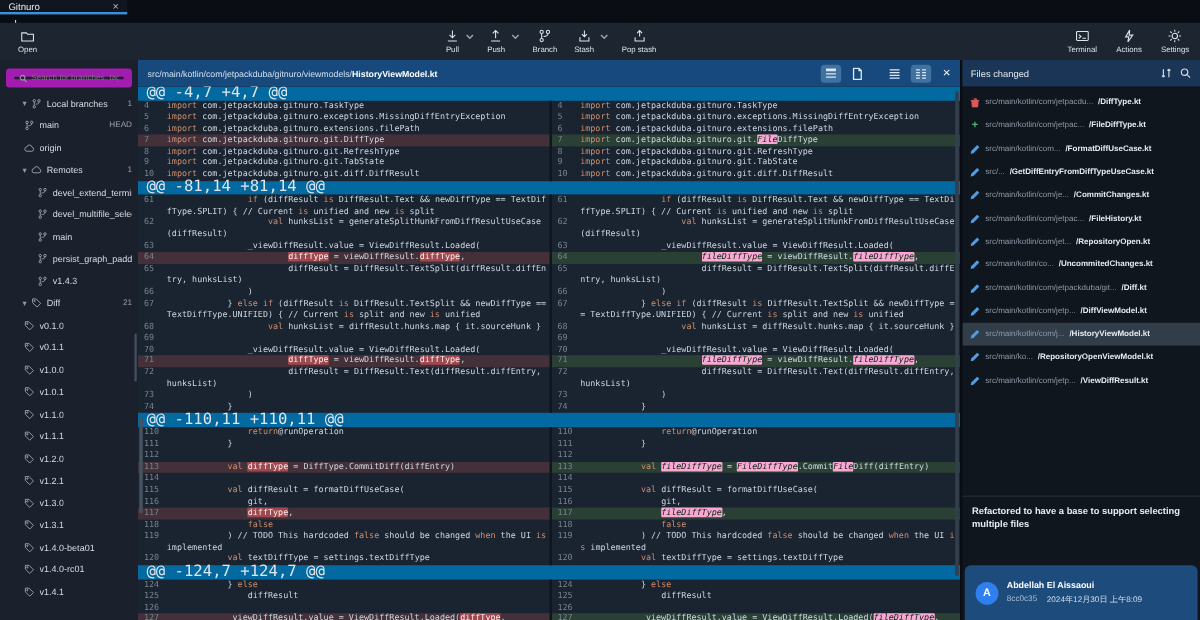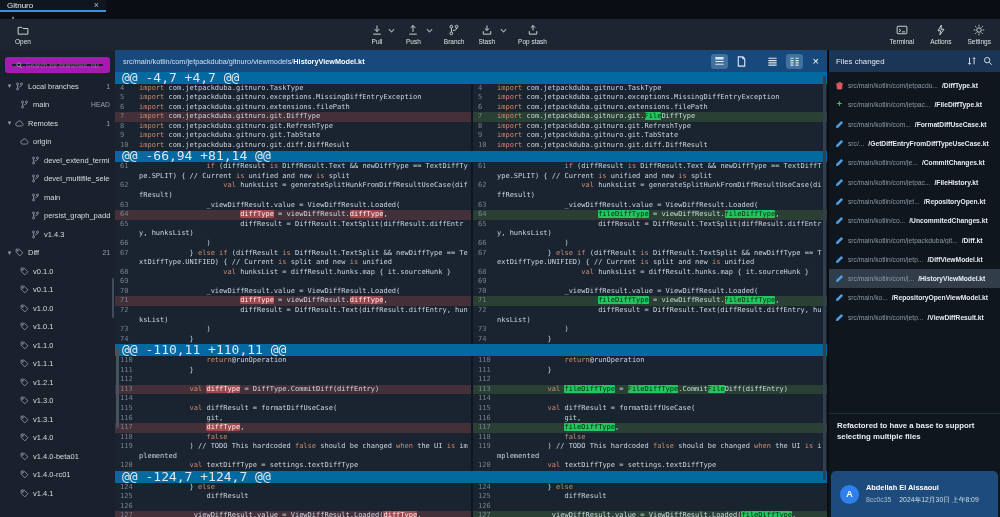--- a/index.html
+++ b/index.html
@@ -27,21 +27,21 @@
   .main{display:flex;height:467px;}
 
   
   .sidebar{width:115px;flex:none;background:#1a212c;position:relative;overflow:hidden;}
   .search{margin:7px 5px 4px 5px;height:16px;border:7px solid #a21caf;border-radius:3px;display:flex;align-items:center;gap:3px;padding:0 4px;}
   .search svg{width:7px;height:7px;stroke:#8b97a3;fill:none;stroke-width:1.4;flex:none;}
   .search input{flex:1;min-width:0;background:transparent;border:none;outline:none;color:#9aa5b1;font-size:6.8px;font-family:"Liberation Sans",sans-serif;}
   .trow{height:18.5px;display:flex;align-items:center;font-size:7.5px;color:#d6dce2;padding-right:5px;cursor:pointer;white-space:nowrap;}
   .trow svg{width:9px;height:9px;stroke:#aab6c2;fill:none;stroke-width:1.2;flex:none;margin-right:4px;}
   .tchev{width:9px;flex:none;color:#8d99a6;font-size:7px;text-align:center;margin-right:1px;}
-  .sect{padding-left:5px;}
+  .sect{padding-left:16px;}
   .lvl1{padding-left:20px;}
   .lvl2{padding-left:31px;}
   .tlabel{overflow:hidden;text-overflow:clip;}
   .tcount{margin-left:auto;color:#97a3b0;font-size:6.8px;}
   .side-thumb{position:absolute;right:1px;top:228px;width:2.5px;height:40px;background:#414d5c;border-radius:2px;}
 
   
   .diff{flex:1;min-width:0;display:flex;flex-direction:column;position:relative;background:#1a2330;justify-content:flex-end;}
   .diff-head{height:22px;flex:none;background:#17497c;display:flex;align-items:center;padding:0 8px;gap:6px;}
   .dpath{font-size:7.3px;color:#cfe0ef;white-space:nowrap;overflow:hidden;}
@@ -56,27 +56,27 @@
   .hunk{background:#0369a1;color:#dfe5ec;padding:1.5px 0 1.5px 7px;font-size:13px;line-height:8.5px;}
   .drow{display:flex;}
   .cell{width:50%;display:flex;align-items:flex-start;}
   .cell + .cell{border-left:2px solid #10161f;}
   .ln{flex:none;width:24px;padding-left:5px;color:#76828e;}
   .code{flex:1;min-width:0;white-space:pre-wrap;word-break:break-all;padding-right:2px;}
   .ctx{background:transparent;}
   .del{background:#443039;}
   .add{background:#2b4034;}
   .del .em{background:#9e4950;color:#ffecec;border-radius:1px;}
-  .add .em{background:#22c55e;color:#0b2413;border-radius:1px;}
+  .add .em{background:#f9a8d4;color:#0b2413;border-radius:1px;font-style:italic;}
   .kw{color:#cf8e6d;}
   .thumb-l{position:absolute;left:1px;top:298px;width:3px;height:80px;background:#46525f;border-radius:2px;}
   .thumb-r{position:absolute;right:1px;top:26px;width:3px;height:404px;background:#333f4c;border-radius:2px;}
 
   
-  .files{width:173px;flex:none;background:#10161e;display:flex;flex-direction:column;border-left:2px solid #0a0e14;}
+  .files{width:200px;flex:none;background:#10161e;display:flex;flex-direction:column;border-left:2px solid #0a0e14;}
   .files-head{height:22px;flex:none;background:#1b3556;display:flex;align-items:center;padding:0 7px;gap:6px;}
   .files-title{flex:1;color:#e4eaf0;font-size:7.8px;}
   .fh-ic{display:flex;align-items:center;justify-content:center;cursor:pointer;}
   .fh-ic svg{width:10px;height:10px;stroke:#cfd9e4;fill:none;stroke-width:1.2;}
   .flist{flex:1;overflow:hidden;padding-top:4px;}
   .frow{height:19.3px;display:flex;align-items:center;gap:4px;padding:0 6px;font-size:6.7px;cursor:pointer;white-space:nowrap;overflow:hidden;}
   .frow.sel{background:#323d4a;}
   .fic{width:9px;height:9px;flex:none;}
   .fic svg{width:9px;height:9px;}
   .fic-add{color:#57b576;font-weight:bold;font-size:9px;line-height:9px;text-align:center;}
@@ -210,33 +210,33 @@
         <div class="trow lvl1">
           <svg viewBox="0 0 16 16">
             <circle cx="4.5" cy="3.5" r="1.8"></circle>
             <circle cx="11.5" cy="3.5" r="1.8"></circle>
             <circle cx="4.5" cy="12.5" r="1.8"></circle>
             <path d="M4.5 5.3v5.4M11.5 5.3c0 3-3 3.2-5 3.2"></path>
           </svg>
           <span class="tlabel">main</span>
           <span class="tcount">HEAD</span>
         </div>
+        <div class="trow lvl1">
+          <svg viewBox="0 0 16 16">
+            <path d="M4.5 12.5h7a3 3 0 0 0 .5-5.9 4 4 0 0 0-7.8-.4A2.8 2.8 0 0 0 4.5 12.5z"></path>
+          </svg>
+          <span class="tlabel">origin</span>
+        </div>
         <div class="trow sect">
           <span class="tchev">▾</span>
           <svg viewBox="0 0 16 16">
             <path d="M4.5 12.5h7a3 3 0 0 0 .5-5.9 4 4 0 0 0-7.8-.4A2.8 2.8 0 0 0 4.5 12.5z"></path>
           </svg>
           <span class="tlabel">Remotes</span>
           <span class="tcount">1</span>
-        </div>
-        <div class="trow lvl1">
-          <svg viewBox="0 0 16 16">
-            <path d="M4.5 12.5h7a3 3 0 0 0 .5-5.9 4 4 0 0 0-7.8-.4A2.8 2.8 0 0 0 4.5 12.5z"></path>
-          </svg>
-          <span class="tlabel">origin</span>
         </div>
         <div class="trow lvl2">
           <svg viewBox="0 0 16 16">
             <circle cx="4.5" cy="3.5" r="1.8"></circle>
             <circle cx="11.5" cy="3.5" r="1.8"></circle>
             <circle cx="4.5" cy="12.5" r="1.8"></circle>
             <path d="M4.5 5.3v5.4M11.5 5.3c0 3-3 3.2-5 3.2"></path>
           </svg>
           <span class="tlabel">devel_extend_termina...</span>
         </div>
@@ -325,42 +325,42 @@
             <path d="M2 2h5.5L14 8.5 8.5 14 2 7.5z"></path>
             <circle cx="5" cy="5" r="1"></circle>
           </svg>
           <span class="tlabel">v1.1.1</span>
         </div>
         <div class="trow lvl1">
           <svg viewBox="0 0 16 16">
             <path d="M2 2h5.5L14 8.5 8.5 14 2 7.5z"></path>
             <circle cx="5" cy="5" r="1"></circle>
           </svg>
+          <span class="tlabel">v1.2.0</span>
+        </div>
+        <div class="trow lvl1">
+          <svg viewBox="0 0 16 16">
+            <path d="M2 2h5.5L14 8.5 8.5 14 2 7.5z"></path>
+            <circle cx="5" cy="5" r="1"></circle>
+          </svg>
           <span class="tlabel">v1.2.1</span>
         </div>
         <div class="trow lvl1">
           <svg viewBox="0 0 16 16">
             <path d="M2 2h5.5L14 8.5 8.5 14 2 7.5z"></path>
             <circle cx="5" cy="5" r="1"></circle>
           </svg>
           <span class="tlabel">v1.3.0</span>
         </div>
         <div class="trow lvl1">
           <svg viewBox="0 0 16 16">
             <path d="M2 2h5.5L14 8.5 8.5 14 2 7.5z"></path>
             <circle cx="5" cy="5" r="1"></circle>
           </svg>
           <span class="tlabel">v1.3.1</span>
-        </div>
-        <div class="trow lvl1">
-          <svg viewBox="0 0 16 16">
-            <path d="M2 2h5.5L14 8.5 8.5 14 2 7.5z"></path>
-            <circle cx="5" cy="5" r="1"></circle>
-          </svg>
-          <span class="tlabel">v1.4.0</span>
         </div>
         <div class="trow lvl1">
           <svg viewBox="0 0 16 16">
             <path d="M2 2h5.5L14 8.5 8.5 14 2 7.5z"></path>
             <circle cx="5" cy="5" r="1"></circle>
           </svg>
           <span class="tlabel">v1.4.0-beta01</span>
         </div>
         <div class="trow lvl1">
           <svg viewBox="0 0 16 16">
@@ -474,21 +474,21 @@
         <div class="drow">
           <div class="cell ctx">
             <span class="ln">10</span>
             <span class="code"><span class="kw">import</span> com.jetpackduba.gitnuro.git.diff.DiffResult</span>
           </div>
           <div class="cell ctx">
             <span class="ln">10</span>
             <span class="code"><span class="kw">import</span> com.jetpackduba.gitnuro.git.diff.DiffResult</span>
           </div>
         </div>
-        <div class="hunk">@@ -66,94 +81,14 @@</div>
+        <div class="hunk">@@ -81,14 +81,14 @@</div>
         <div class="drow">
           <div class="cell ctx">
             <span class="ln">61</span>
             <span class="code">                <span class="kw">if</span> (diffResult <span class="kw">is</span> DiffResult.Text &amp;&amp; newDiffType == TextDiffType.SPLIT) { // Current <span class="kw">is</span> unified and new <span class="kw">is</span> split</span>
           </div>
           <div class="cell ctx">
             <span class="ln">61</span>
             <span class="code">                <span class="kw">if</span> (diffResult <span class="kw">is</span> DiffResult.Text &amp;&amp; newDiffType == TextDiffType.SPLIT) { // Current <span class="kw">is</span> unified and new <span class="kw">is</span> split</span>
           </div>
         </div>

